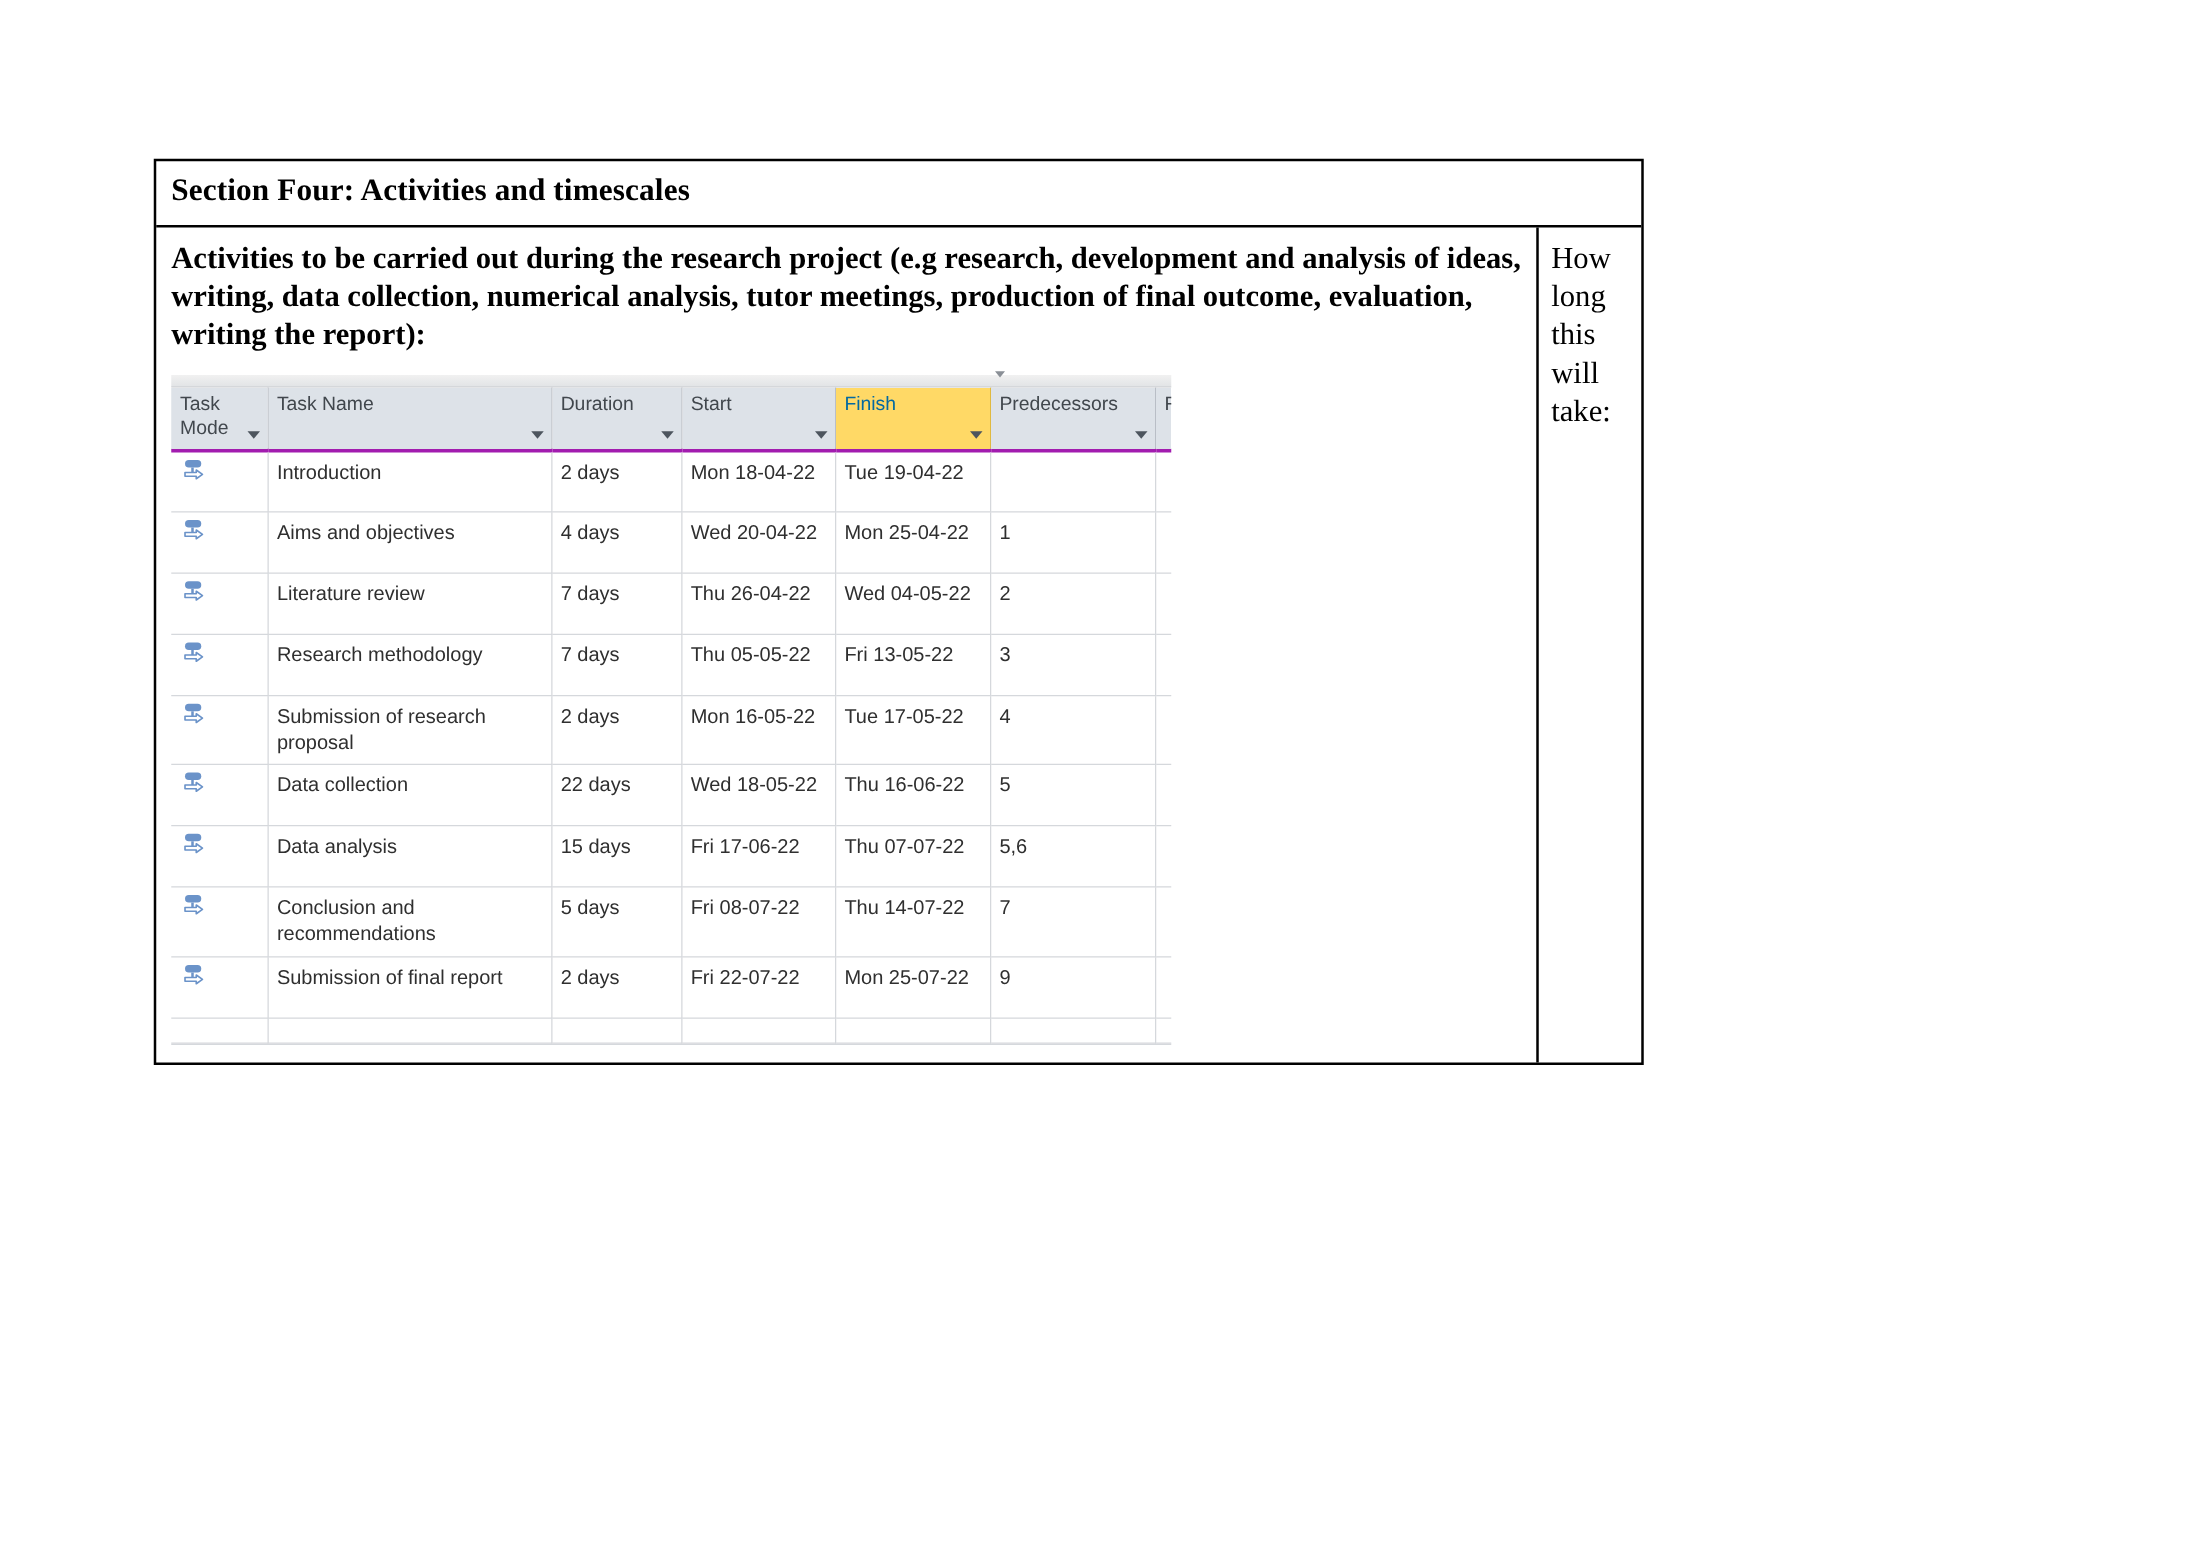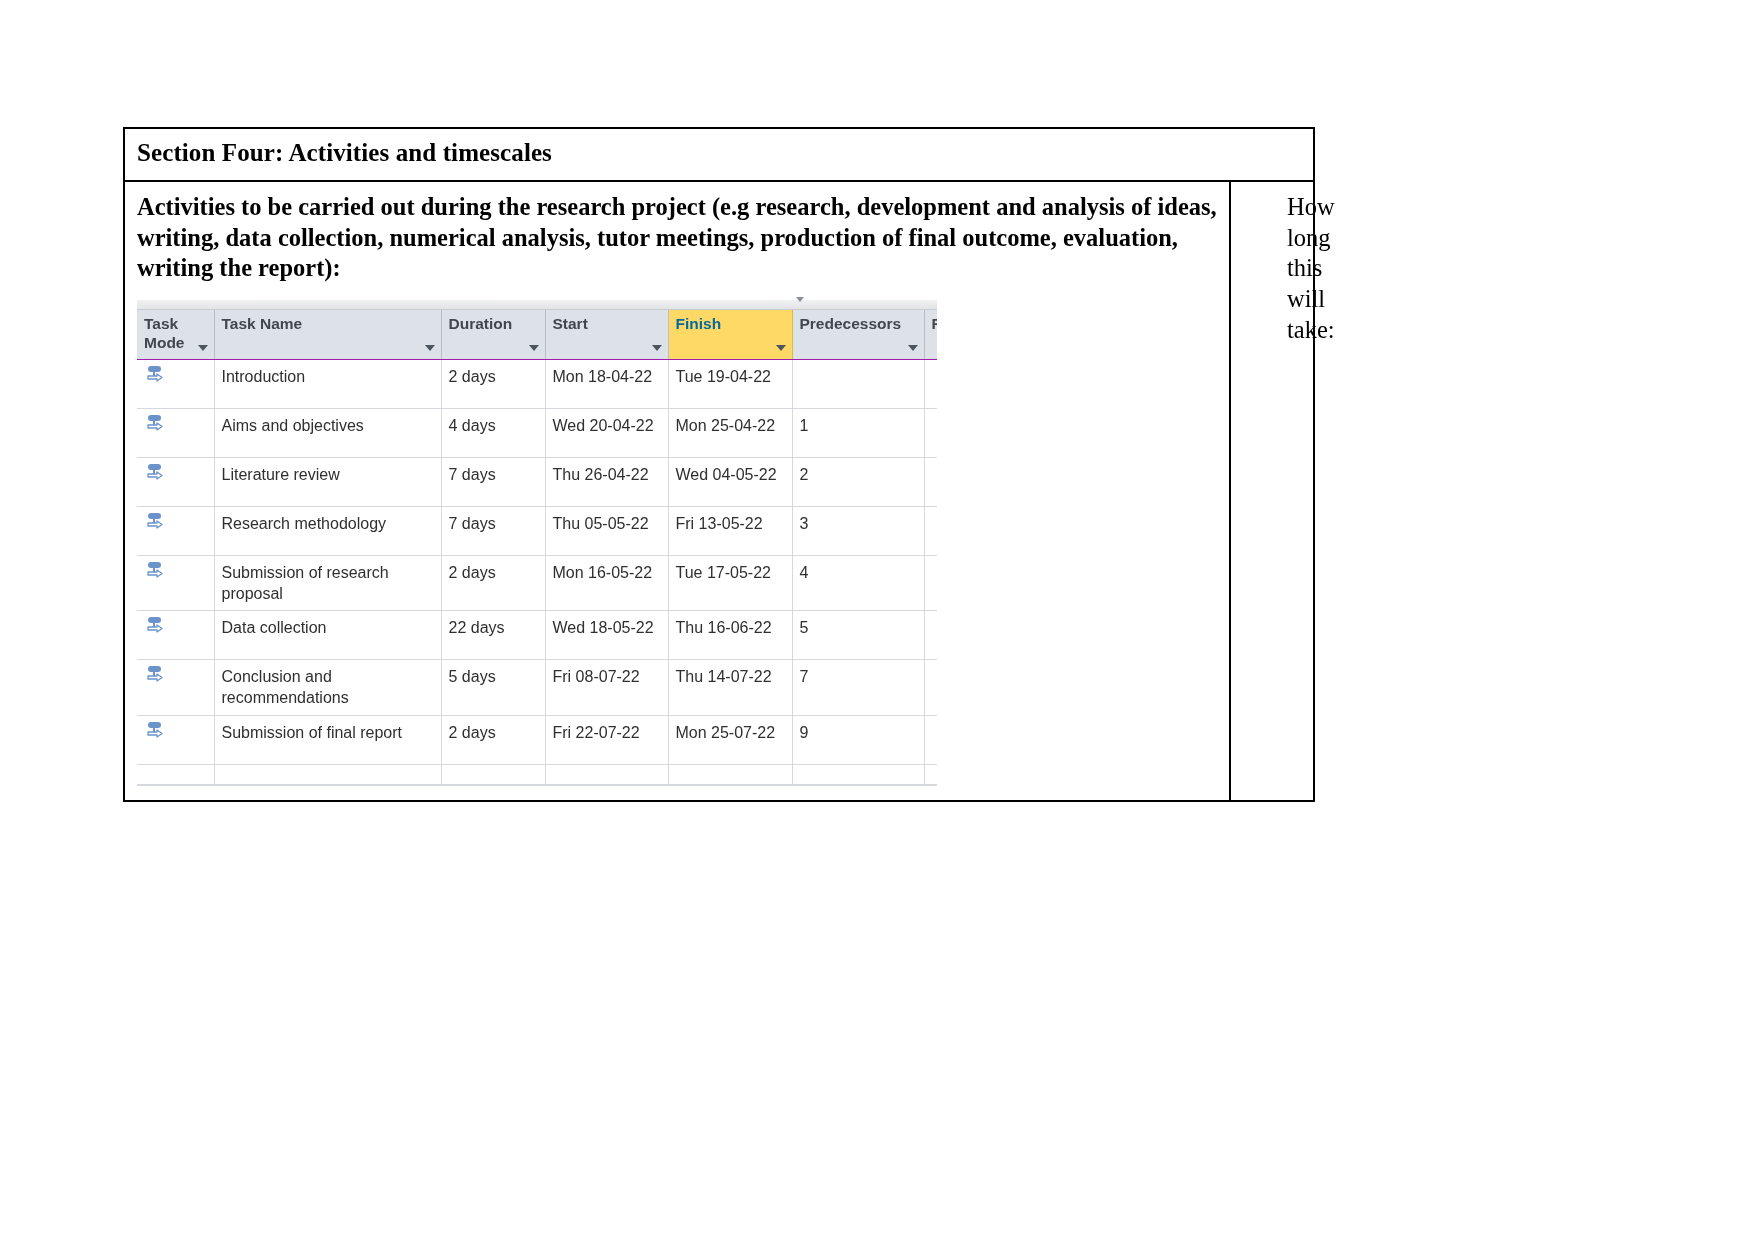--- a/index.html
+++ b/index.html
@@ -38,21 +38,20 @@
     font-family: "Liberation Serif", "DejaVu Serif", serif;
     font-weight: bold;
     font-size: 25px;
     line-height: 1.15;
     letter-spacing: 0.1px;
   }
 
   .body-row {
     display: flex;
     align-items: stretch;
-    gap: 46px;
   }
   .body-main {
     flex: 0 0 1106px;
     width: 1106px;
     box-sizing: border-box;
     padding: 10px 10px 14px 12px;
     border-right: 2px solid #000000;
   }
   .body-side {
     flex: 1 1 auto;
@@ -110,22 +109,22 @@
   table.grid col.c-name  { width: 227px; }
   table.grid col.c-dur   { width: 104px; }
   table.grid col.c-start { width: 123px; }
   table.grid col.c-fin   { width: 124px; }
   table.grid col.c-pred  { width: 132px; }
   table.grid col.c-extra { width: 13px; }
 
   table.grid thead th {
     background: #dde2e8;
     border-right: 1px solid #b9bec6;
-    border-bottom: 1px solid #a21caf;
-    font-weight: bold;
+    border-bottom: 3px solid #a21caf;
+    font-weight: normal;
     font-size: 15.5px;
     color: #41474d;
     text-align: left;
     vertical-align: top;
     padding: 5px 6px 6px 7px;
     height: 43px;
     position: relative;
     line-height: 1.22;
     box-sizing: border-box;
   }
@@ -330,20 +329,35 @@
                 <td class="extra-cell"></td>
               </tr>
               <tr class="r-tall">
                 <td class="c-mode-cell">
                   <svg class="taskmode-icon" viewBox="0 0 22 24" xmlns="http://www.w3.org/2000/svg">
                     <rect x="3" y="2" width="13" height="6" rx="3" fill="#6b93c9"></rect>
                     <rect x="8" y="8" width="2" height="4" fill="#6b93c9"></rect>
                     <path d="M3 12 H12 V10 L17 13.5 L12 17 V15 H3 Z" fill="#ffffff" stroke="#6b93c9" stroke-width="1.3" stroke-linejoin="round"></path>
                   </svg>
                 </td>
+                <td>Data analysis</td>
+                <td>15 days</td>
+                <td>Fri 17-06-22</td>
+                <td>Thu 07-07-22</td>
+                <td>5,6</td>
+                <td class="extra-cell"></td>
+              </tr>
+              <tr class="r-tall">
+                <td class="c-mode-cell">
+                  <svg class="taskmode-icon" viewBox="0 0 22 24" xmlns="http://www.w3.org/2000/svg">
+                    <rect x="3" y="2" width="13" height="6" rx="3" fill="#6b93c9"></rect>
+                    <rect x="8" y="8" width="2" height="4" fill="#6b93c9"></rect>
+                    <path d="M3 12 H12 V10 L17 13.5 L12 17 V15 H3 Z" fill="#ffffff" stroke="#6b93c9" stroke-width="1.3" stroke-linejoin="round"></path>
+                  </svg>
+                </td>
                 <td>Conclusion and recommendations</td>
                 <td>5 days</td>
                 <td>Fri 08-07-22</td>
                 <td>Thu 14-07-22</td>
                 <td>7</td>
                 <td class="extra-cell"></td>
               </tr>
               <tr class="r-tall">
                 <td class="c-mode-cell">
                   <svg class="taskmode-icon" viewBox="0 0 22 24" xmlns="http://www.w3.org/2000/svg">

